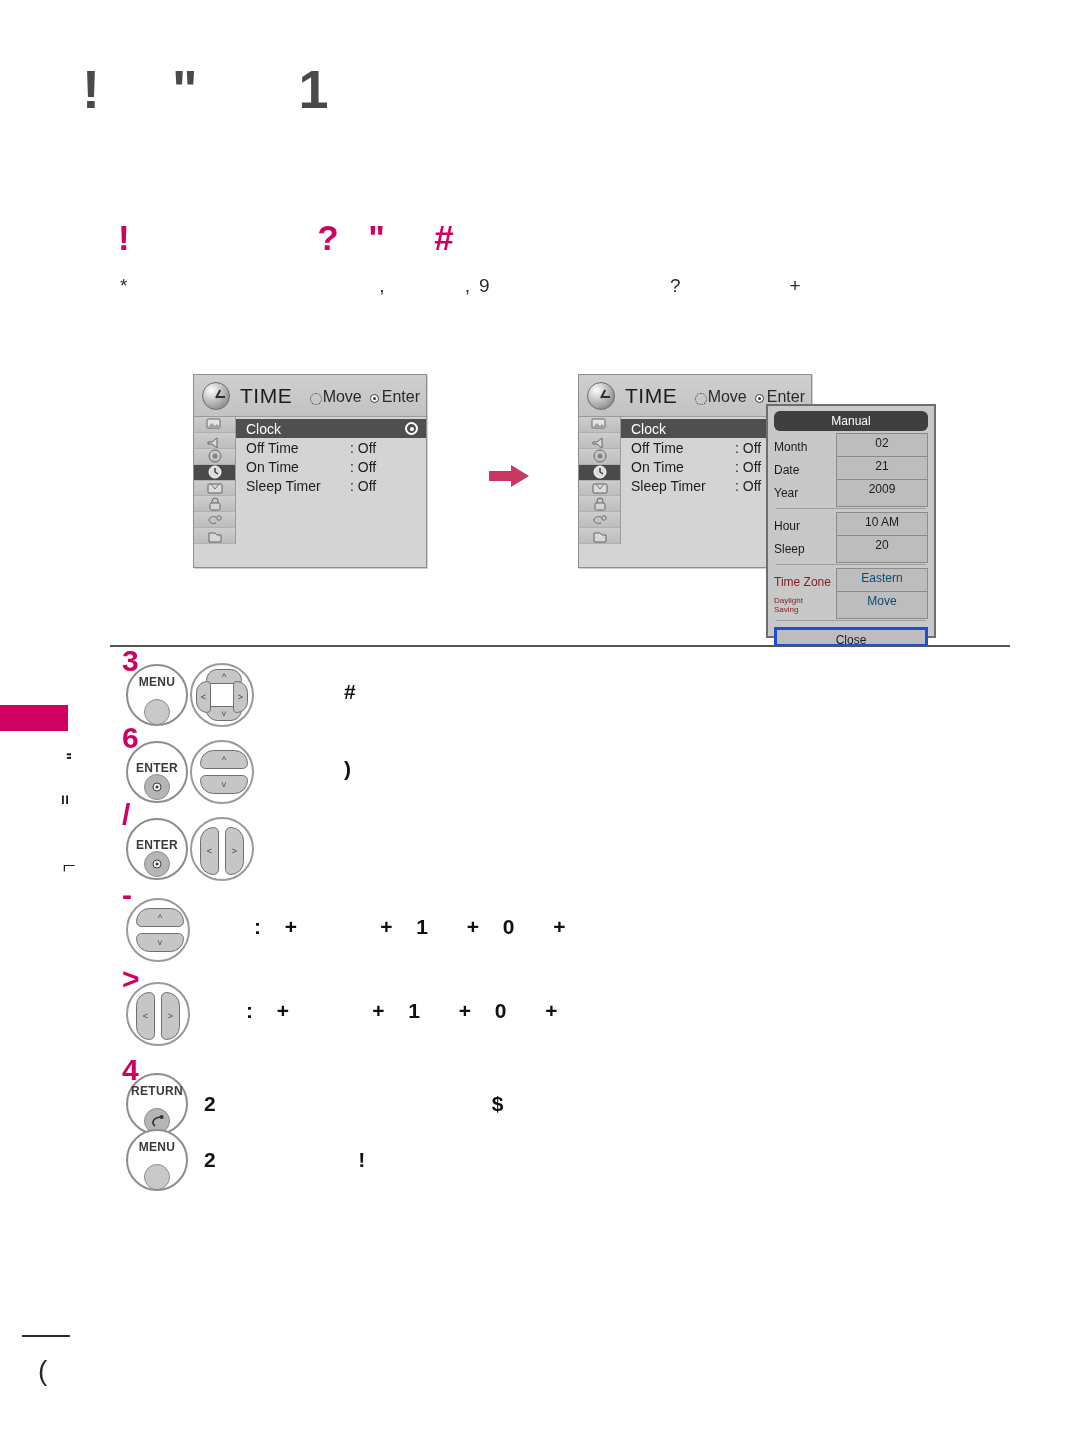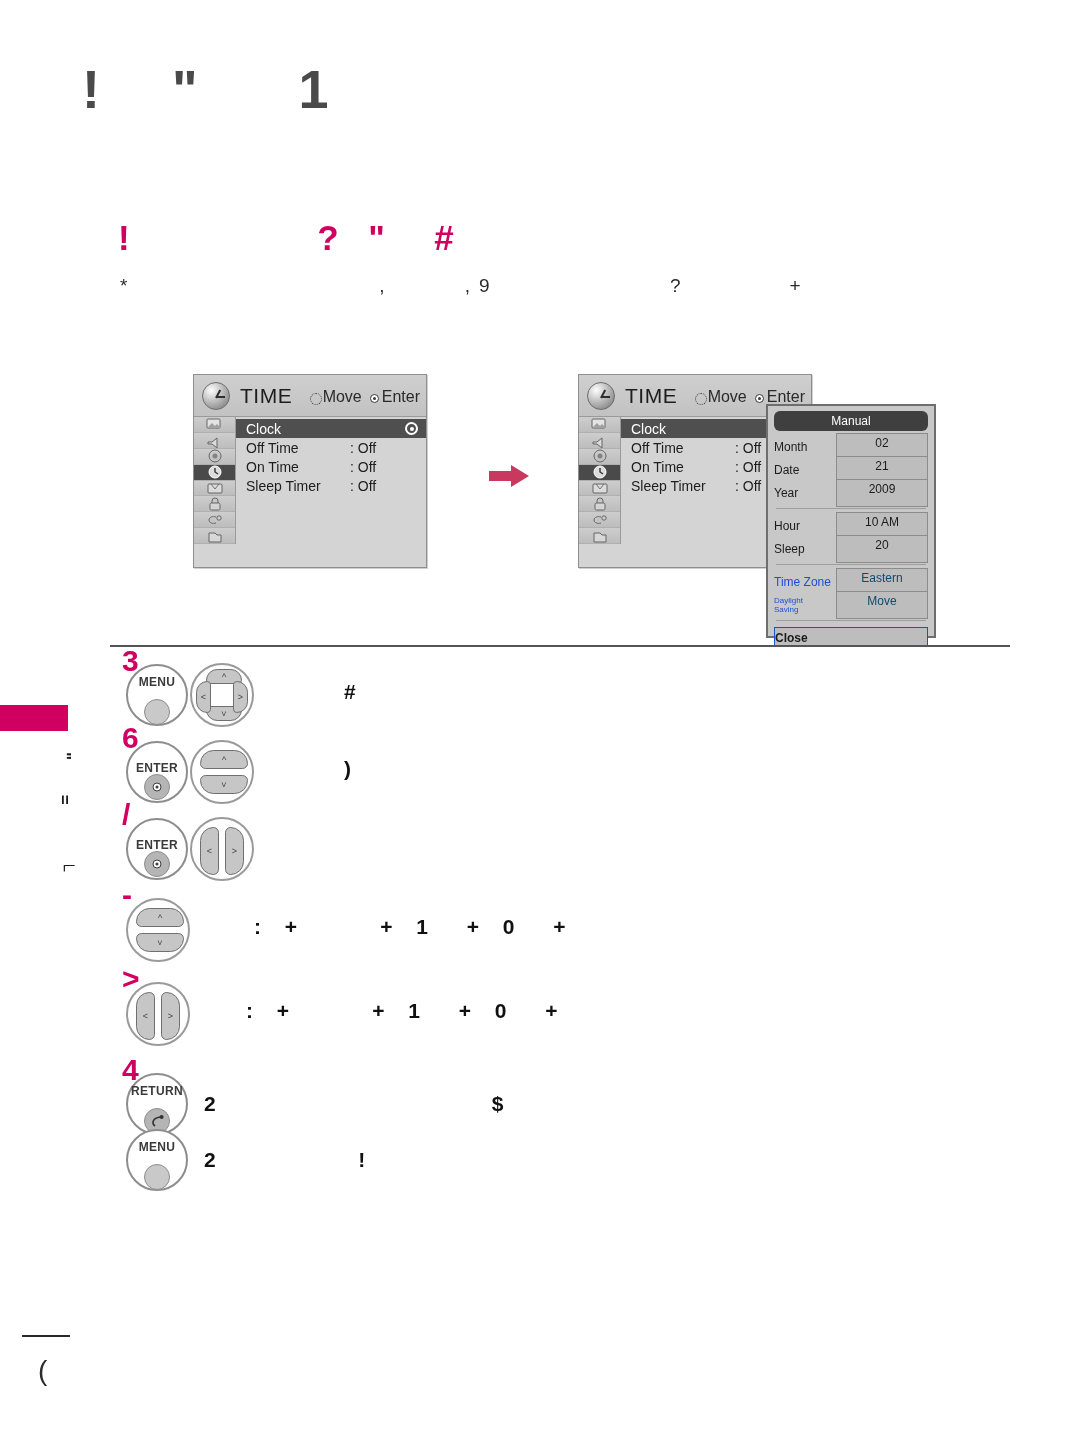--- a/index.html
+++ b/index.html
@@ -152,39 +152,39 @@
   
   .manual-dlg {
     position:absolute; left:766px; top:404px;
     width:170px; height:234px;
     background:#c8c8c8;
     border:2px solid #6e6e6e;
     padding:5px 6px 6px 6px;
   }
   .mrow { display:flex; align-items:center; height:21px; margin-bottom:2px; }
   .mrow .mlbl { width:62px; font-size:12px; color:#1b1b1b; }
-  .mrow .mlbl.dim { color:#1d4ed8; }
+  .mrow .mlbl.dim { color:#7f1d1d; }
   .mrow .mlbl.two { font-size:8px; line-height:9px; }
   .mrow .mval {
     flex:1; height:28px; line-height:19px; text-align:center;
     font-size:12px; color:#1b1b1b;
     background:#bdbdbd; border:1px solid #8b8b8b;
   }
   .mrow .mval.dim { color:#0c4a6e; }
   .m-title {
     height:20px; line-height:20px; text-align:center;
     background:#3f3f3f; color:#ffffff; font-size:12px;
     margin-bottom:5px;
     border-radius:6px;
   }
   .m-sep { height:1px; background:#9d9d9d; margin:5px 2px 6px 2px; }
   .m-close {
-    height:20px; line-height:20px; text-align:left;
-    background:#bdbdbd; border:1px solid #1d4ed8;
-    font-size:12px; color:#1b1b1b;font-weight:bold;
+    height:20px; line-height:20px; text-align:center;
+    background:#bdbdbd; border:3px solid #1d4ed8;
+    font-size:12px; color:#1b1b1b;
   }
 
   
   .rule-top {
     position:absolute; left:110px; top:645px;
     width:900px; height:2px; background:#555;
   }
   .rule-bottom {
     position:absolute; left:22px; top:1335px;
     width:48px; height:2px; background:#2a2a2a;

